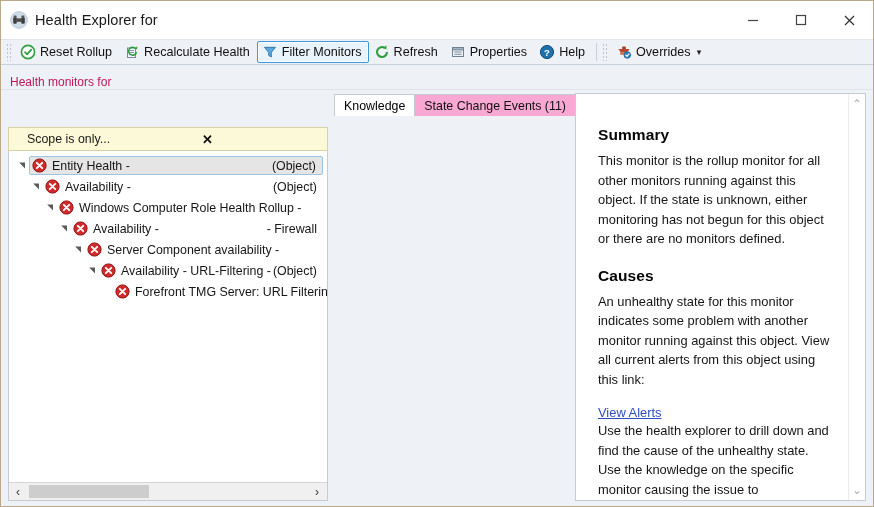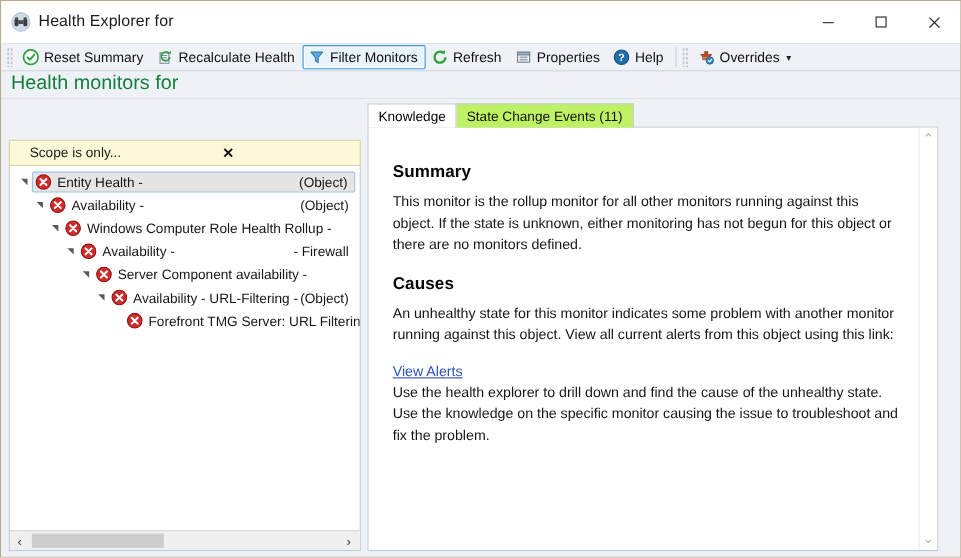--- a/index.html
+++ b/index.html
@@ -103,24 +103,24 @@
     width: 1px; height: 18px;
     background: #c9cfdb;
     margin: 0 4px;
   }
 
   
   #subheader {
     height: 25px;
     background: #eef1f6;
     border-bottom: 1px solid #dfe3ea;
-    display: flex; align-items: flex-start;
+    display: flex; align-items: flex-end;
     padding-left: 9px;
-    font-size: 18px;
-    color: #15803d;
+    font-size: 12px;
+    color: #be185d;
   }
 
   
   #body {
     position: relative;
     display: flex;
     height: 417px;
     background: #eef1f6;
     padding: 0 0 0 0;
   }
@@ -230,41 +230,41 @@
     position: absolute;
     left: 20px; top: 2px;
     width: 120px; height: 13px;
     background: #cdcdcd;
   }
 
   
   #rightpane {
     flex: 1 1 auto;
     display: flex;
-    flex-direction: column;
-    padding: 4px 20px 6px 2px;
+    flex-direction: row;
+    padding: 4px 7px 6px 2px;
     min-width: 0;
   }
   #tabstrip {
     height: 22px;
     display: flex;
     align-items: flex-end;
     flex: 0 0 auto;
     position: relative;
     z-index: 2;
   }
   .tab {
     height: 22px;
     padding: 0 9px;
     font-size: 12.4px;
     color: #111;
     display: flex; align-items: center;
     border: 1px solid #c5cbd4;
     border-bottom: none;
-    background: #bef264;
+    background: #f9a8d4;
     margin-right: -1px;
     position: relative;
   }
   .tab.sel {
     background: #ffffff;
     color: #000;
     z-index: 3;
   }
   #tabpanel {
     flex: 1 1 auto;
@@ -358,21 +358,21 @@
   <div id="toolbar">
     <span class="grip"></span>
 
     <div class="tbtn">
       <span class="ticon">
         <svg width="16" height="16" viewBox="0 0 16 16">
           <circle cx="8" cy="8" r="6.6" fill="#ffffff" stroke="#2e9e3e" stroke-width="1.6"></circle>
           <path d="M5 8.2 L7.1 10.4 L11.2 5.6" fill="none" stroke="#2e9e3e" stroke-width="1.7" stroke-linecap="round" stroke-linejoin="round"></path>
         </svg>
       </span>
-      <span>Reset Summary</span>
+      <span>Reset Rollup</span>
     </div>
 
     <div class="tbtn">
       <span class="ticon">
         <svg width="16" height="16" viewBox="0 0 16 16">
           <rect x="3.5" y="4" width="8" height="9.5" fill="#f4f7fb" stroke="#7a8a9a" stroke-width="1"></rect>
           <line x1="5" y1="6.5" x2="10" y2="6.5" stroke="#7a8a9a" stroke-width=".9"></line>
           <line x1="5" y1="8.5" x2="10" y2="8.5" stroke="#7a8a9a" stroke-width=".9"></line>
           <line x1="5" y1="10.5" x2="8.5" y2="10.5" stroke="#7a8a9a" stroke-width=".9"></line>
           <path d="M11.5 4.5 A4 4 0 1 0 12.5 8" fill="none" stroke="#2e9e3e" stroke-width="1.5"></path>

